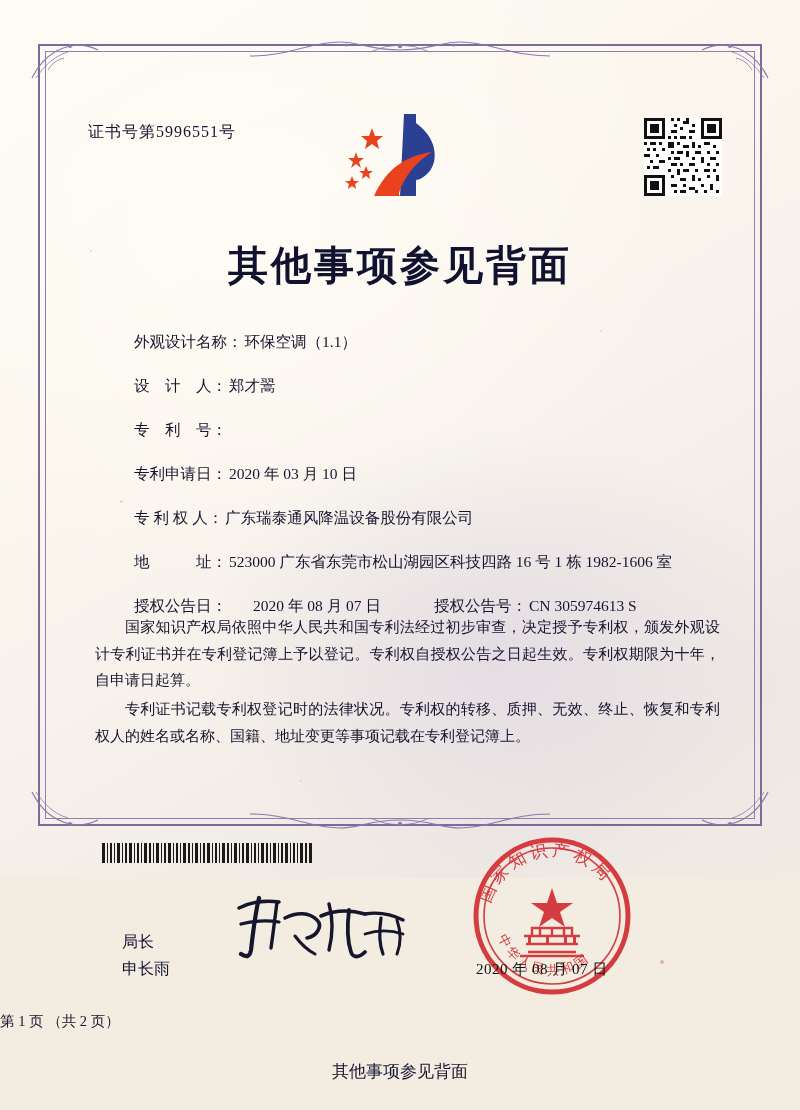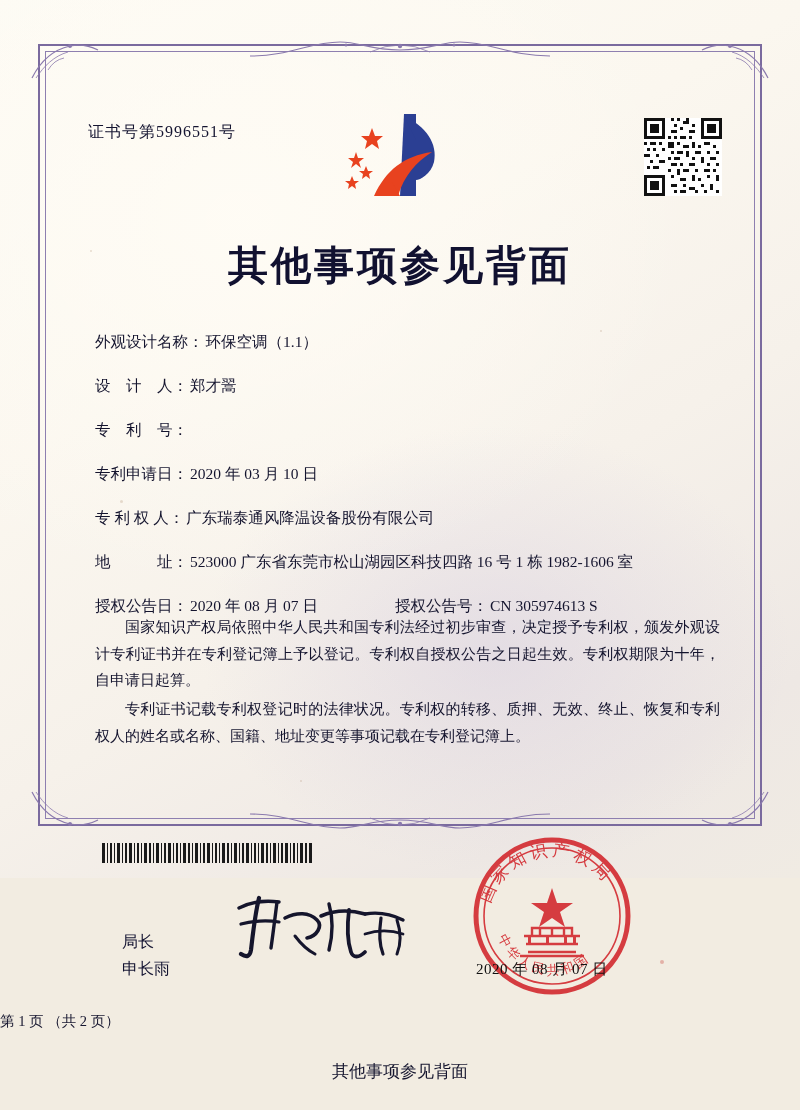--- a/index.html
+++ b/index.html
@@ -115,34 +115,35 @@
     right: 80px;
     top: 330px;
     font-size: 15.5px;
     line-height: 1.55;
     color: #14142e;
   }
   .field-row {
     display: flex;
     align-items: flex-start;
     margin-bottom: 20px;
+    margin-left: 39px;
   }
   .f-label {
     white-space: pre;
     flex: 0 0 auto;
   }
   .f-value {
     flex: 1 1 auto;
     padding-left: 2px;
   }
   .field-row.two-col {
     display: flex;
     justify-content: flex-start;
   }
-  .pub-left { flex: 0 0 300px; display: flex; }
+  .pub-left { flex: 0 0 300px; display: flex; gap: 24px; }
   .pub-right { flex: 1 1 auto; display: flex; }
 
   .body-text {
     position: absolute;
     left: 95px;
     right: 80px;
     top: 614px;
     font-size: 15px;
     line-height: 1.78;
     text-align: justify;

